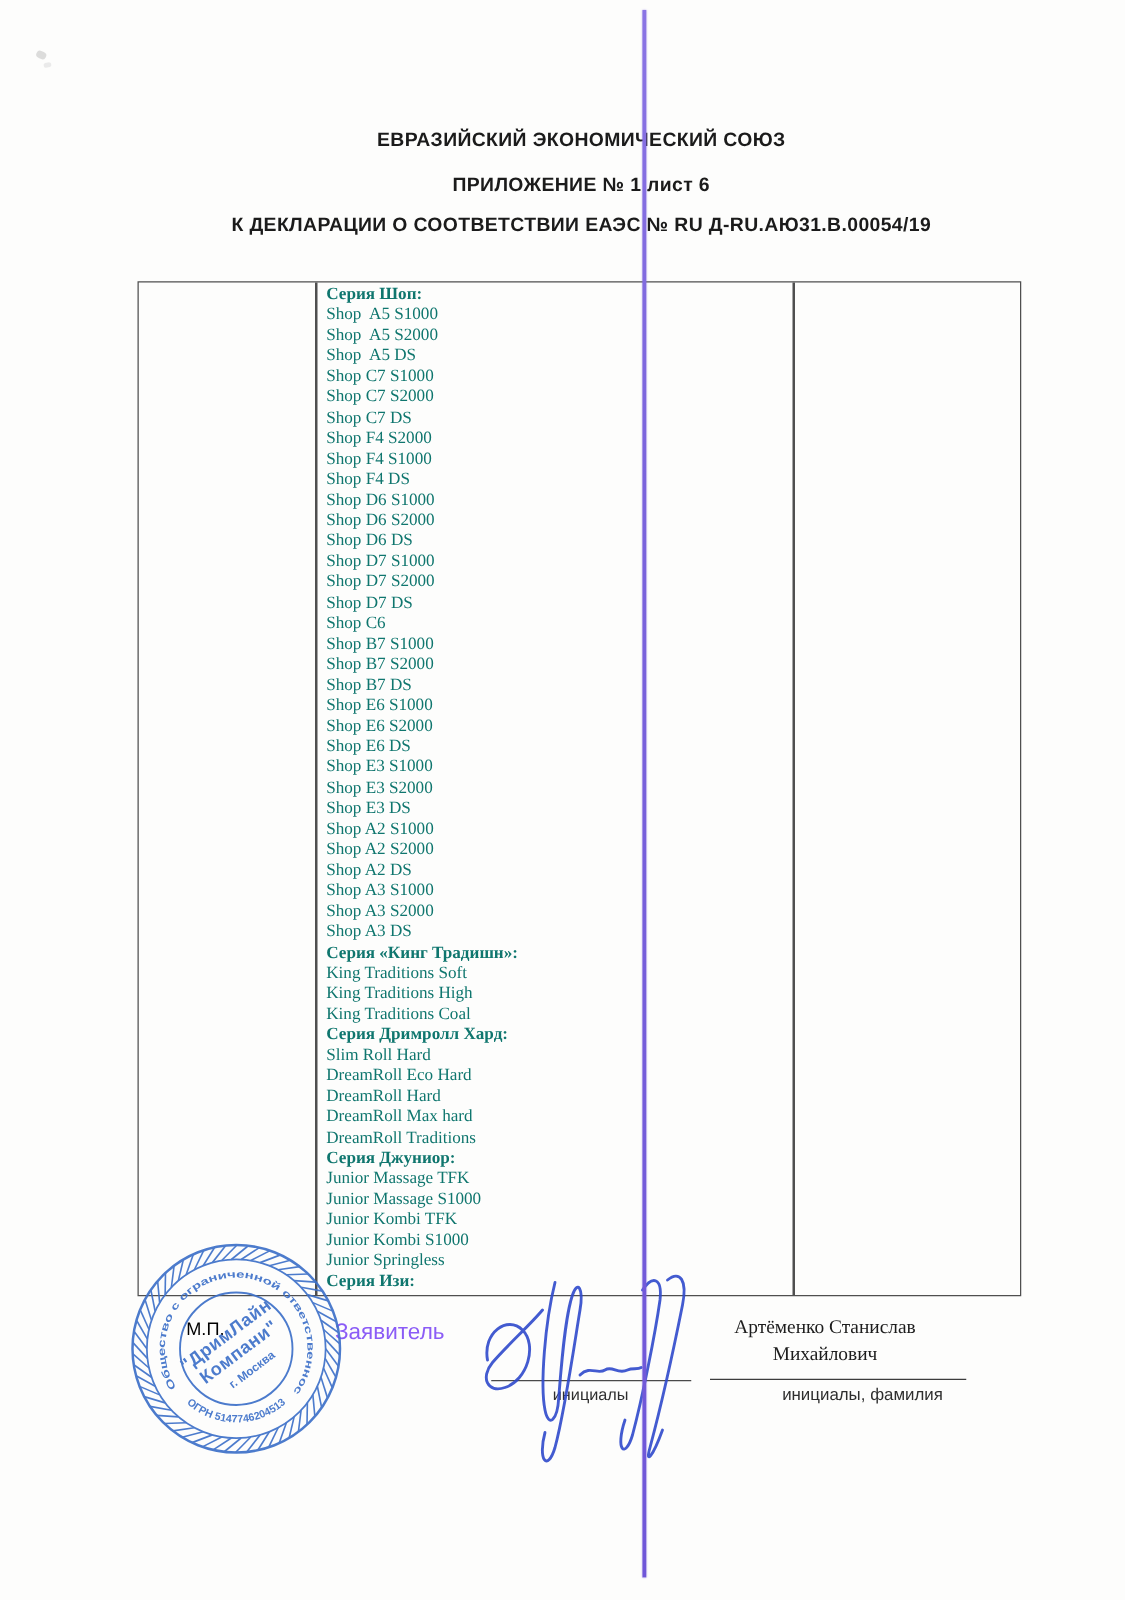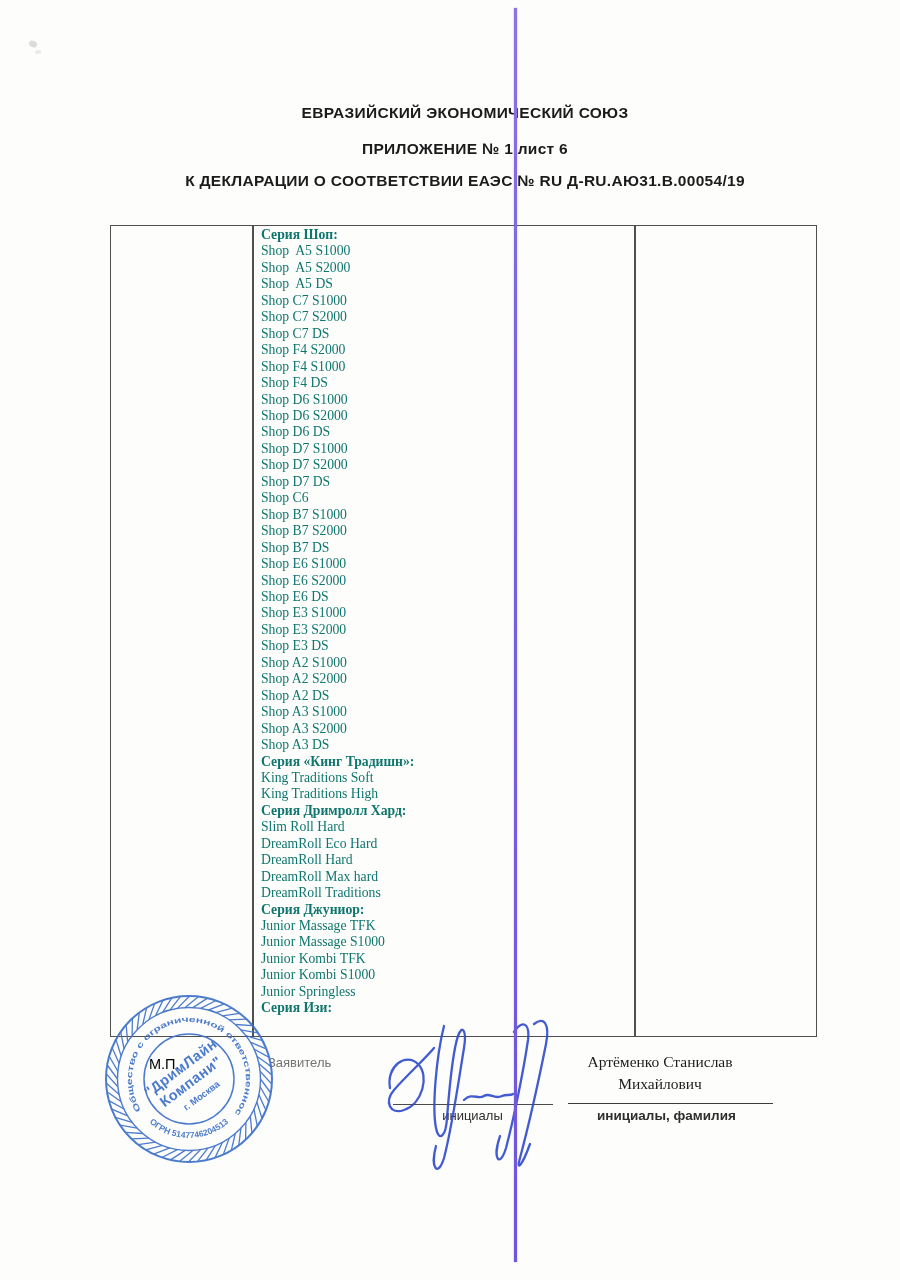--- a/index.html
+++ b/index.html
@@ -33,29 +33,29 @@
   .product-list{
     position:absolute;left:261px;top:227px;width:368px;
     font-family:"Liberation Serif", serif;font-size:13.7px;line-height:16.45px;
     color:#0f766e;
   }
   .row{white-space:pre;}
   .row.bold{font-weight:bold;}
 
   
   .mp-label{position:absolute;left:149px;top:1056px;font-size:14.5px;color:#000000;}
-  .applicant-label{position:absolute;left:268px;top:1055px;font-size:13px;color:#737373;}
+  .applicant-label{position:absolute;left:268px;top:1055px;font-size:18px;color:#8b5cf6;}
   .sig-line{position:absolute;left:393px;top:1104px;width:160px;border-top:1.6px solid #4a4a4a;}
   .sig-caption{position:absolute;left:400px;top:1108px;width:145px;text-align:center;font-size:13px;color:#2e2e2e;}
   .signee{
     position:absolute;left:555px;top:1051px;width:210px;text-align:center;
     font-family:"Liberation Serif", serif;font-size:15.5px;line-height:22px;color:#1d1d1d;
   }
   .signee-line{position:absolute;left:568px;top:1103px;width:205px;border-top:1.6px solid #3c3c3c;}
-  .signee-caption{position:absolute;left:597px;top:1108px;width:210px;font-size:13.5px;color:#2e2e2e;font-weight:bold;}
+  .signee-caption{position:absolute;left:585px;top:1108px;width:210px;text-align:center;font-size:13.5px;color:#2e2e2e;}
 
   
   .stamp{position:absolute;left:103px;top:993px;opacity:.92;}
   .stamp circle{fill:none;stroke:var(--stamp-blue);}
   .ring-outer{stroke-width:2;}
   .ring-mid{stroke-width:1.4;}
   .ring-inner{stroke-width:1.5;}
   #hatch line{stroke:var(--stamp-blue);stroke-width:1.3;}
   .ring-text{fill:var(--stamp-blue);font-family:"Liberation Sans", sans-serif;font-size:8px;font-weight:bold;}
   .ring-text.bottom{font-size:8.5px;}
@@ -124,20 +124,21 @@
     <div class="row">Shop E3 DS</div>
     <div class="row">Shop A2 S1000</div>
     <div class="row">Shop A2 S2000</div>
     <div class="row">Shop A2 DS</div>
     <div class="row">Shop A3 S1000</div>
     <div class="row">Shop A3 S2000</div>
     <div class="row">Shop A3 DS</div>
     <div class="row bold">Серия «Кинг Традишн»:</div>
     <div class="row">King Traditions Soft</div>
     <div class="row">King Traditions High</div>
+    <div class="row">King Traditions Coal</div>
     <div class="row bold">Серия Дримролл Хард:</div>
     <div class="row">Slim Roll Hard</div>
     <div class="row">DreamRoll Eco Hard</div>
     <div class="row">DreamRoll Hard</div>
     <div class="row">DreamRoll Max hard</div>
     <div class="row">DreamRoll Traditions</div>
     <div class="row bold">Серия Джуниор:</div>
     <div class="row">Junior Massage TFK</div>
     <div class="row">Junior Massage S1000</div>
     <div class="row">Junior Kombi TFK</div>

